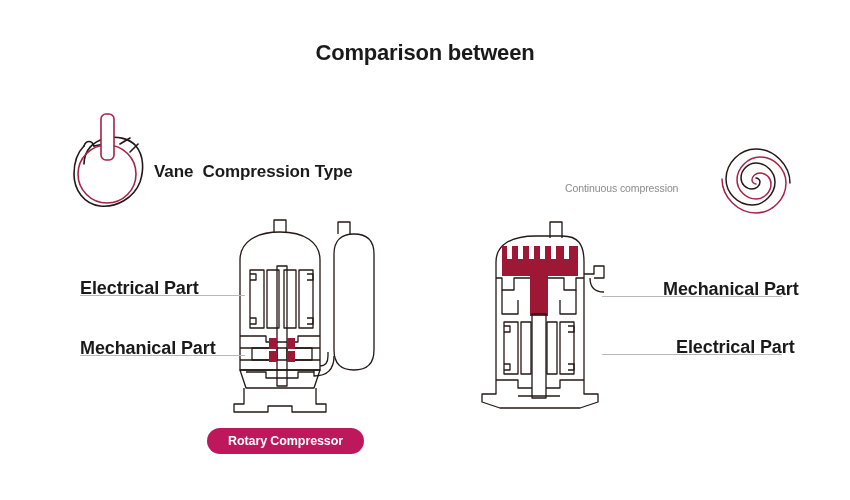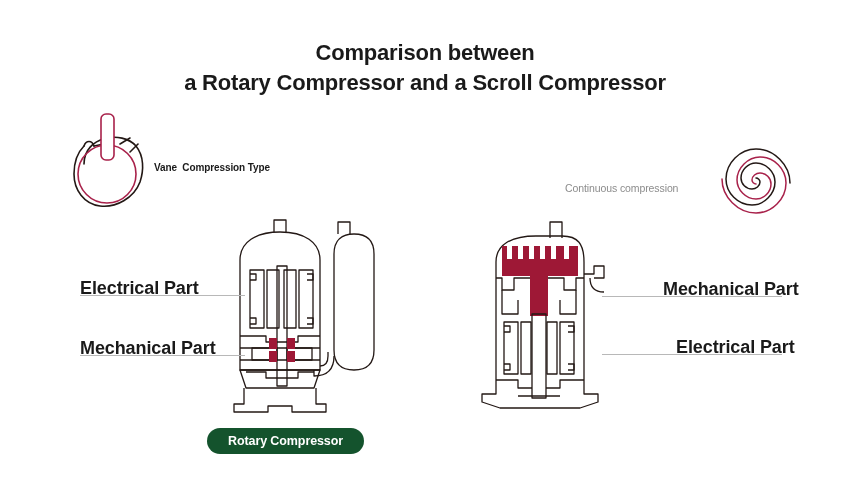--- a/index.html
+++ b/index.html
@@ -31,21 +31,21 @@
   .title-line {
     font-size: 22px;
     font-weight: bold;
     color: #1a1a1a;
     line-height: 30px;
     letter-spacing: -0.2px;
   }
 
   
   .type-head {
-    font-size: 10px;
+    font-size: 17px;
     font-weight: bold;
     color: #1a1a1a;
     white-space: pre;
     letter-spacing: -0.1px;
   }
   .type-sub {
     font-size: 10.5px;
     font-weight: normal;
     color: #8c8c8c;
     letter-spacing: -0.1px;
@@ -75,21 +75,21 @@
     background: #b8b8b8;
     height: 1px;
   }
   #leader-l1 { left: 80px;  top: 295px; width: 165px; }
   #leader-l2 { left: 80px;  top: 355px; width: 165px; }
   #leader-r1 { left: 602px; top: 296px; width: 180px; }
   #leader-r2 { left: 602px; top: 354px; width: 180px; }
 
   
   .pill {
-    background: #14532d;
+    background: #be185d;
     color: #ffffff;
     border-radius: 999px;
     font-size: 12.5px;
     font-weight: bold;
     text-align: center;
     letter-spacing: -0.1px;
     display: flex;
     align-items: center;
     justify-content: center;
     height: 26px;
@@ -104,21 +104,20 @@
   #fig-rotary   { left: 222px; top: 218px; }
   #fig-scroll   { left: 478px; top: 218px; }
 </style>
 </head>
 <body>
 
 <div id="stage">
 
   <div id="title-block" class="abs">
     <div class="title-line">Comparison between</div>
-    <div class="title-line">a Rotary Compressor and a Scroll Compressor</div>
   </div>
 
   <div id="icon-vane" class="abs">
     <svg width="112" height="112" viewBox="0 0 112 112">
 
       <path d="M40 56 C40 28, 78 22, 92 38 C100 48, 100 62, 96 74
                C90 90, 72 100, 56 98 C40 96, 30 82, 30 66
                C30 52, 34 44, 40 38" fill="none" stroke="#231815" stroke-width="1.6" stroke-linecap="round"></path>
 
       <path d="M40 38 C42 32, 48 32, 50 38" fill="none" stroke="#231815" stroke-width="1.6" stroke-linecap="round"></path>

